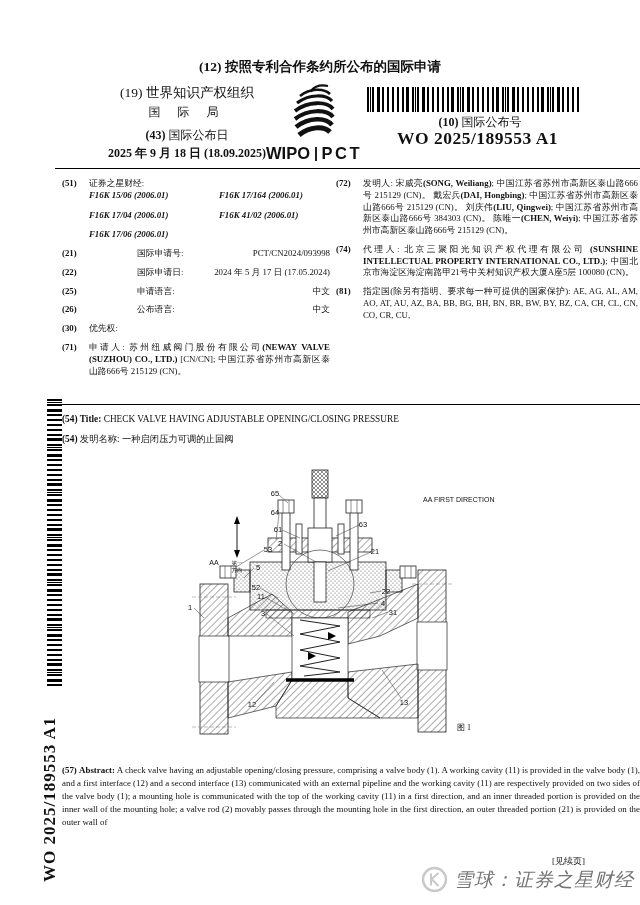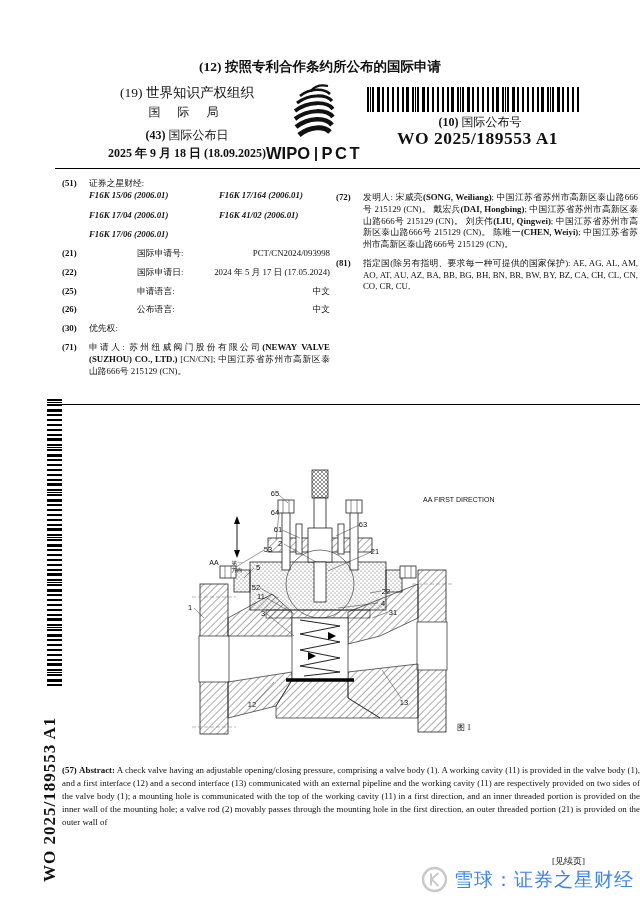--- a/index.html
+++ b/index.html
@@ -22,21 +22,21 @@
   #top-barcode{left:367px;top:87px;width:212px;height:25px;background:
      repeating-linear-gradient(90deg,#000 0 2px,transparent 2px 5px),
      repeating-linear-gradient(90deg,transparent 0 3px,#000 3px 4px,transparent 4px 9px);}
   #pubno-label{left:380px;top:114px;width:200px;text-align:center;font-size:12px;}
   #pubno{left:365px;top:128px;width:225px;text-align:center;font-size:17.5px;font-weight:bold;letter-spacing:.5px;}
   .rule{left:55px;width:585px;border-top:1.6px solid #000;height:0;}
   #rule1{top:168px;}
   #rule2{top:404px;}
   
   #col-left{left:62px;top:178px;width:268px;font-size:8.8px;line-height:1.34;}
-  #col-right{left:336px;top:192px;width:302px;font-size:8.8px;line-height:1.34;}
+  #col-right{left:336px;top:178px;width:302px;font-size:8.8px;line-height:1.34;}
   .row{display:flex;margin-bottom:7px;}
   .tag{width:27px;flex:none;font-weight:bold;}
   .cnt{flex:1;min-width:0;}
   .kv{display:flex;padding-left:48px;}
   .kv .val{flex:1;text-align:right;}
   .ipc{display:grid;grid-template-columns:122px 1fr;gap:8px;}
   .ipc span{font-weight:bold;font-style:italic;}
   .prio{display:flex;justify-content:space-between;}
   .just{text-align:justify;}
   
@@ -148,30 +148,46 @@
     </div>
     <div class="row">
       <span class="tag">(71)</span>
       <span class="cnt just"><span>申请人: 苏州纽威阀门股份有限公司</span><b>(NEWAY VALVE (SUZHOU) CO., LTD.)</b><span> [CN/CN]; 中国江苏省苏州市高新区泰山路666号 215129 (CN)。</span></span>
     </div>
   </div>
 
   <div class="abs" id="col-right">
     <div class="row">
       <span class="tag">(72)</span>
-      <span class="cnt just"><span>发明人: 宋威亮</span><b>(SONG, Weiliang)</b><span>; 中国江苏省苏州市高新区泰山路666号 215129 (CN)。 戴宏兵</span><b>(DAI, Hongbing)</b><span>; 中国江苏省苏州市高新区泰山路666号 215129 (CN)。 刘庆伟</span><b>(LIU, Qingwei)</b><span>; 中国江苏省苏州市高新区泰山路666号 215129 (CN)。 陈唯一</span><b>(CHEN, Weiyi)</b><span>; 中国江苏省苏州市高新区泰山路666号 215129 (CN)。</span></span>
+      <span class="cnt just"><span>发明人: 宋威亮</span><b>(SONG, Weiliang)</b><span>; 中国江苏省苏州市高新区泰山路666号 215129 (CN)。 戴宏兵</span><b>(DAI, Hongbing)</b><span>; 中国江苏省苏州市高新区泰山路666号 215129 (CN)。 刘庆伟</span><b>(LIU, Qingwei)</b><span>; 中国江苏省苏州市高新区泰山路666号 384303 (CN)。 陈唯一</span><b>(CHEN, Weiyi)</b><span>; 中国江苏省苏州市高新区泰山路666号 215129 (CN)。</span></span>
+    </div>
+    <div class="row">
+      <span class="tag">(74)</span>
+      <span class="cnt just"><span>代理人: 北京三聚阳光知识产权代理有限公司 </span><b>(SUNSHINE INTELLECTUAL PROPERTY INTERNATIONAL CO., LTD.)</b><span>; 中国北京市海淀区海淀南路甲21号中关村知识产权大厦A座5层 100080 (CN)。</span></span>
     </div>
     <div class="row">
       <span class="tag">(81)</span>
       <span class="cnt just">指定国(除另有指明、要求每一种可提供的国家保护): AE, AG, AL, AM, AO, AT, AU, AZ, BA, BB, BG, BH, BN, BR, BW, BY, BZ, CA, CH, CL, CN, CO, CR, CU,</span>
     </div>
   </div>
 
   <div class="abs rule" id="rule2"></div>
 
+  <div class="abs" id="title-sec">
+    <div>
+      <b>(54)</b>
+      <b>Title:</b>
+      <span>CHECK VALVE HAVING ADJUSTABLE OPENING/CLOSING PRESSURE</span>
+    </div>
+    <div id="title-cn-line">
+      <b>(54)</b>
+      <span>发明名称:</span>
+      <span>一种启闭压力可调的止回阀</span>
+    </div>
+  </div>
 
   <div class="abs" id="side-barcode"></div>
   <div class="abs" id="side-pubno">WO 2025/189553 A1</div>
 
   <div class="abs" id="figure">
     <svg width="320" height="282" viewBox="0 0 320 282">
       <defs>
         <pattern id="hatch" width="5" height="5" patternUnits="userSpaceOnUse" patternTransform="rotate(45)">
           <line x1="0" y1="0" x2="0" y2="5" stroke="#555" stroke-width="1"></line>
         </pattern>
@@ -295,21 +311,21 @@
     </svg>
   </div>
 
   <div class="abs" id="abstract">
     <b>(57)</b>
     <b>Abstract:</b>
     <span>A check valve having an adjustable opening/closing pressure, comprising a valve body (1). A working cavity (11) is provided in the valve body (1), and a first interface (12) and a second interface (13) communicated with an external pipeline and the working cavity (11) are respectively provided on two sides of the valve body (1); a mounting hole is communicated with the top of the working cavity (11) in a first direction, and an inner threaded portion is provided on the inner wall of the mounting hole; a valve rod (2) movably passes through the mounting hole in the first direction, an outer threaded portion (21) is provided on the outer wall of</span>
   </div>
 
   <div class="abs" id="continuation">[见续页]</div>
-  <div class="abs" id="watermark" style="color: #3b82f6;">
+  <div class="abs" id="watermark" style="color: #737373; font-style: italic;">
     <svg width="27" height="27" viewBox="0 0 27 27">
       <circle cx="13.5" cy="13.5" r="11.5" fill="none" stroke="#c9c9c9" stroke-width="2.4"></circle>
       <path d="M10,7.5 L10,19.5 M10,13.5 L17.5,7 M11,13.5 L17.5,20" fill="none" stroke="#c9c9c9" stroke-width="2"></path>
     </svg>
     <span class="wm-text">雪球：证券之星财经</span>
   </div>
 
 </div>
 
 </body></html>

